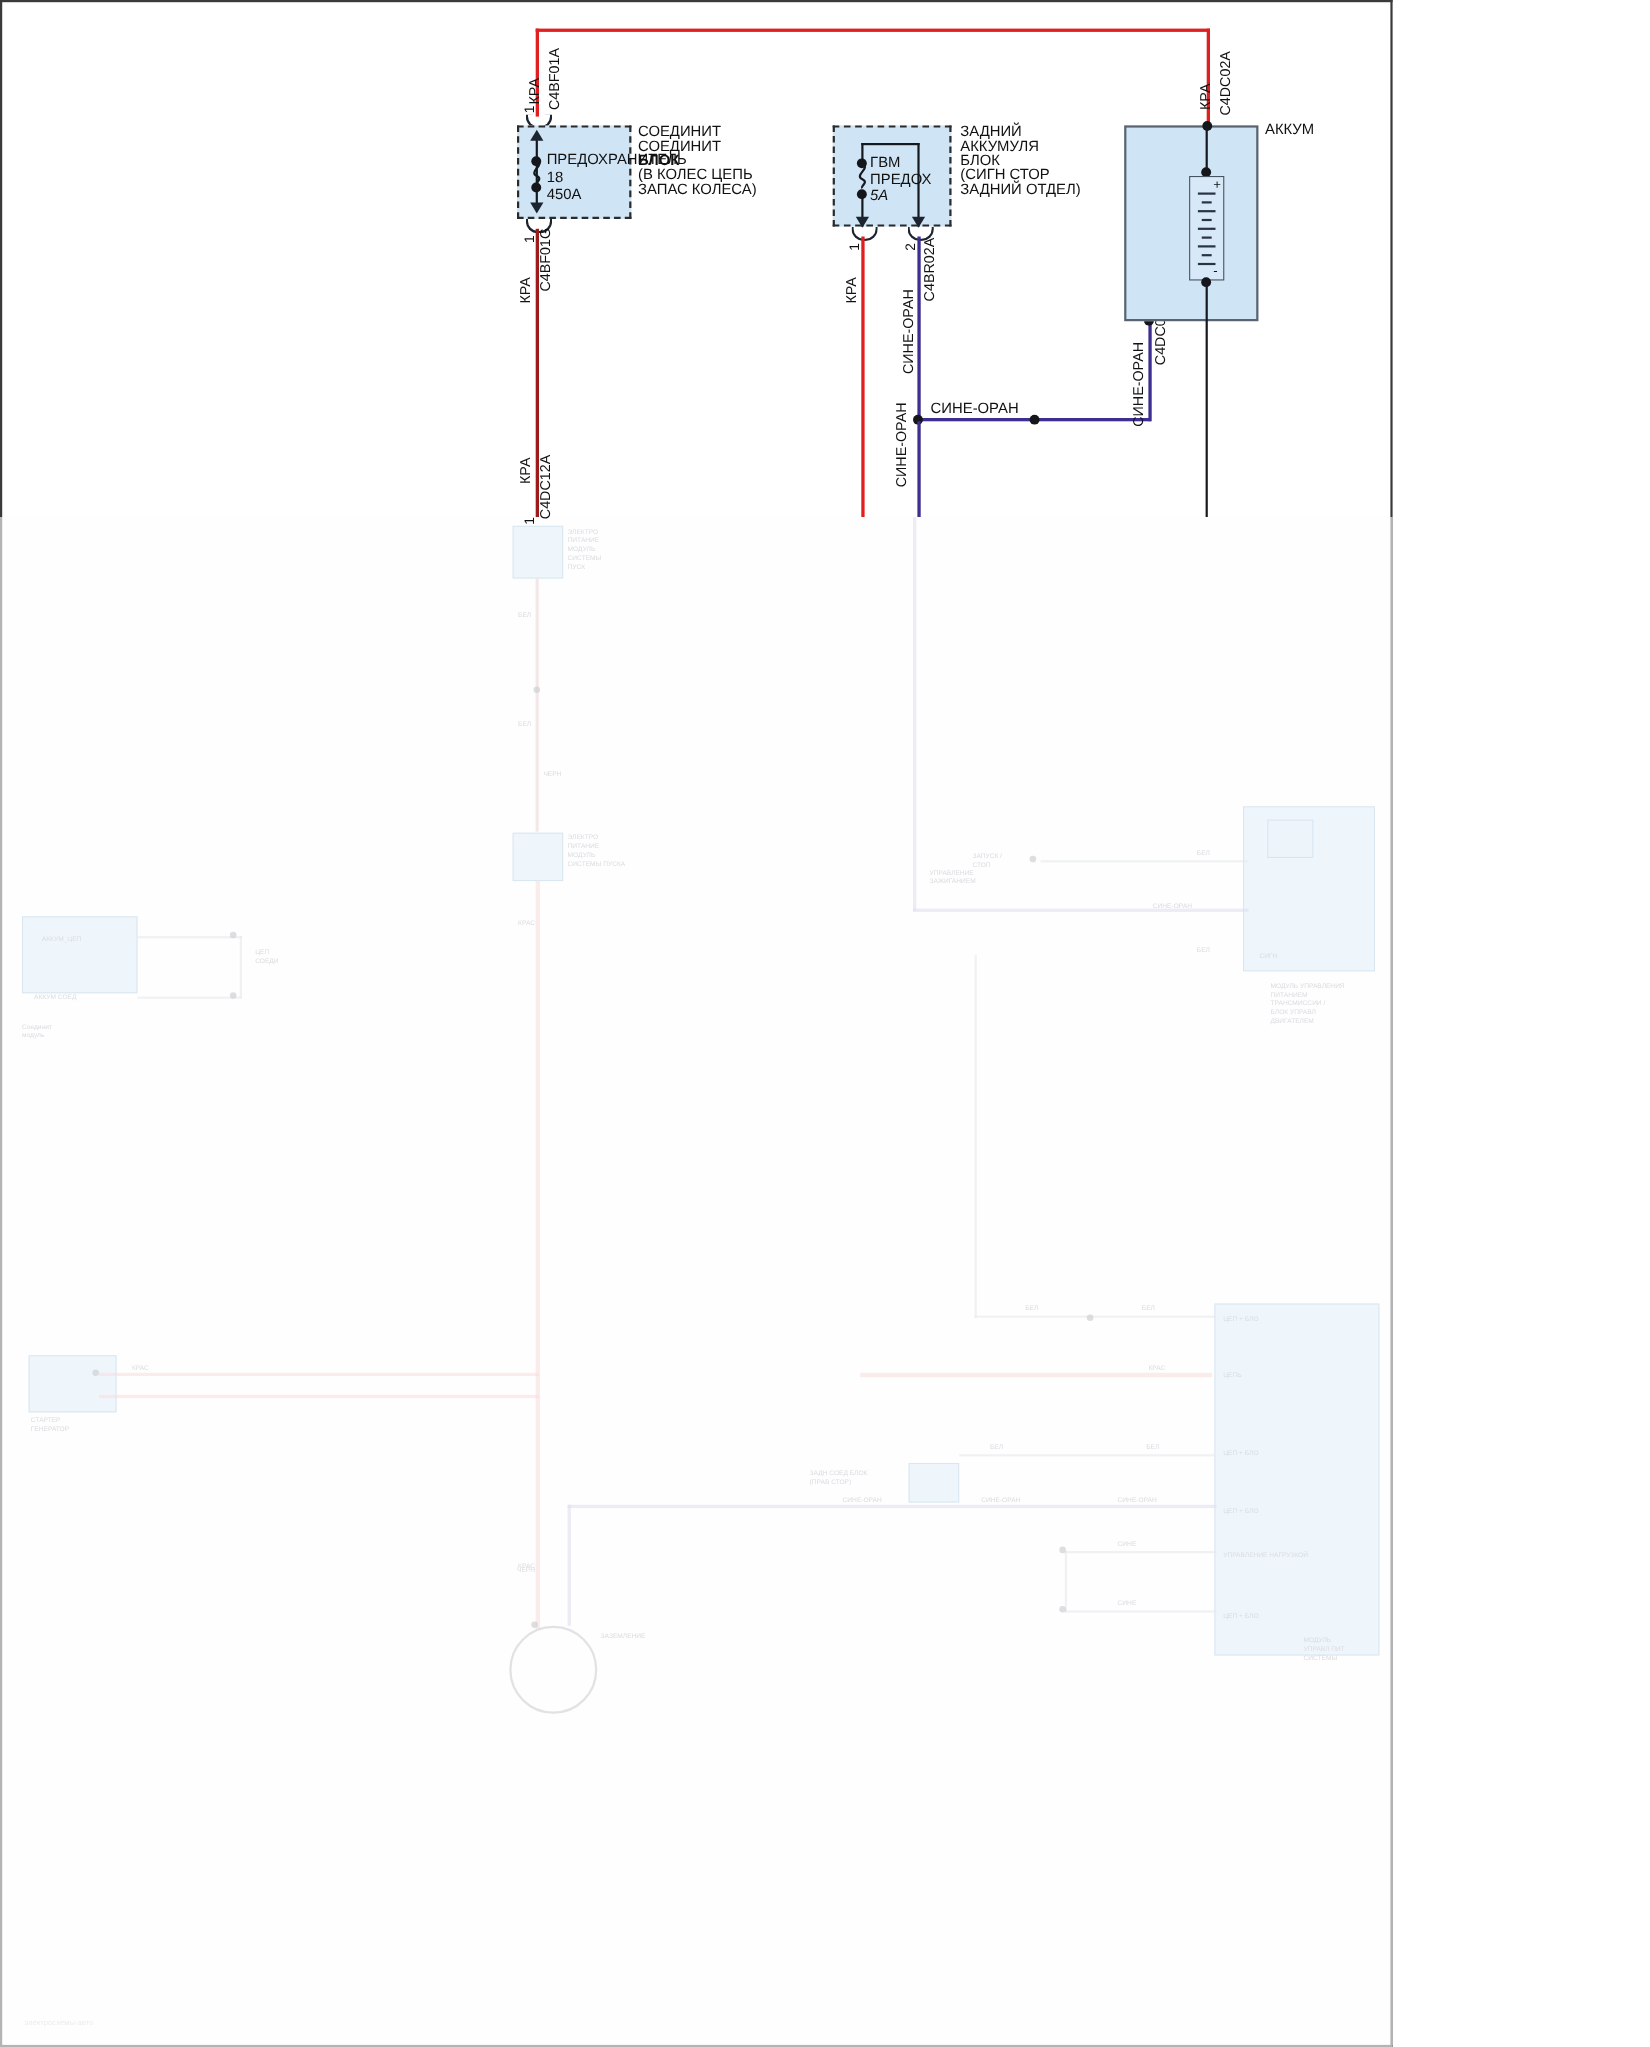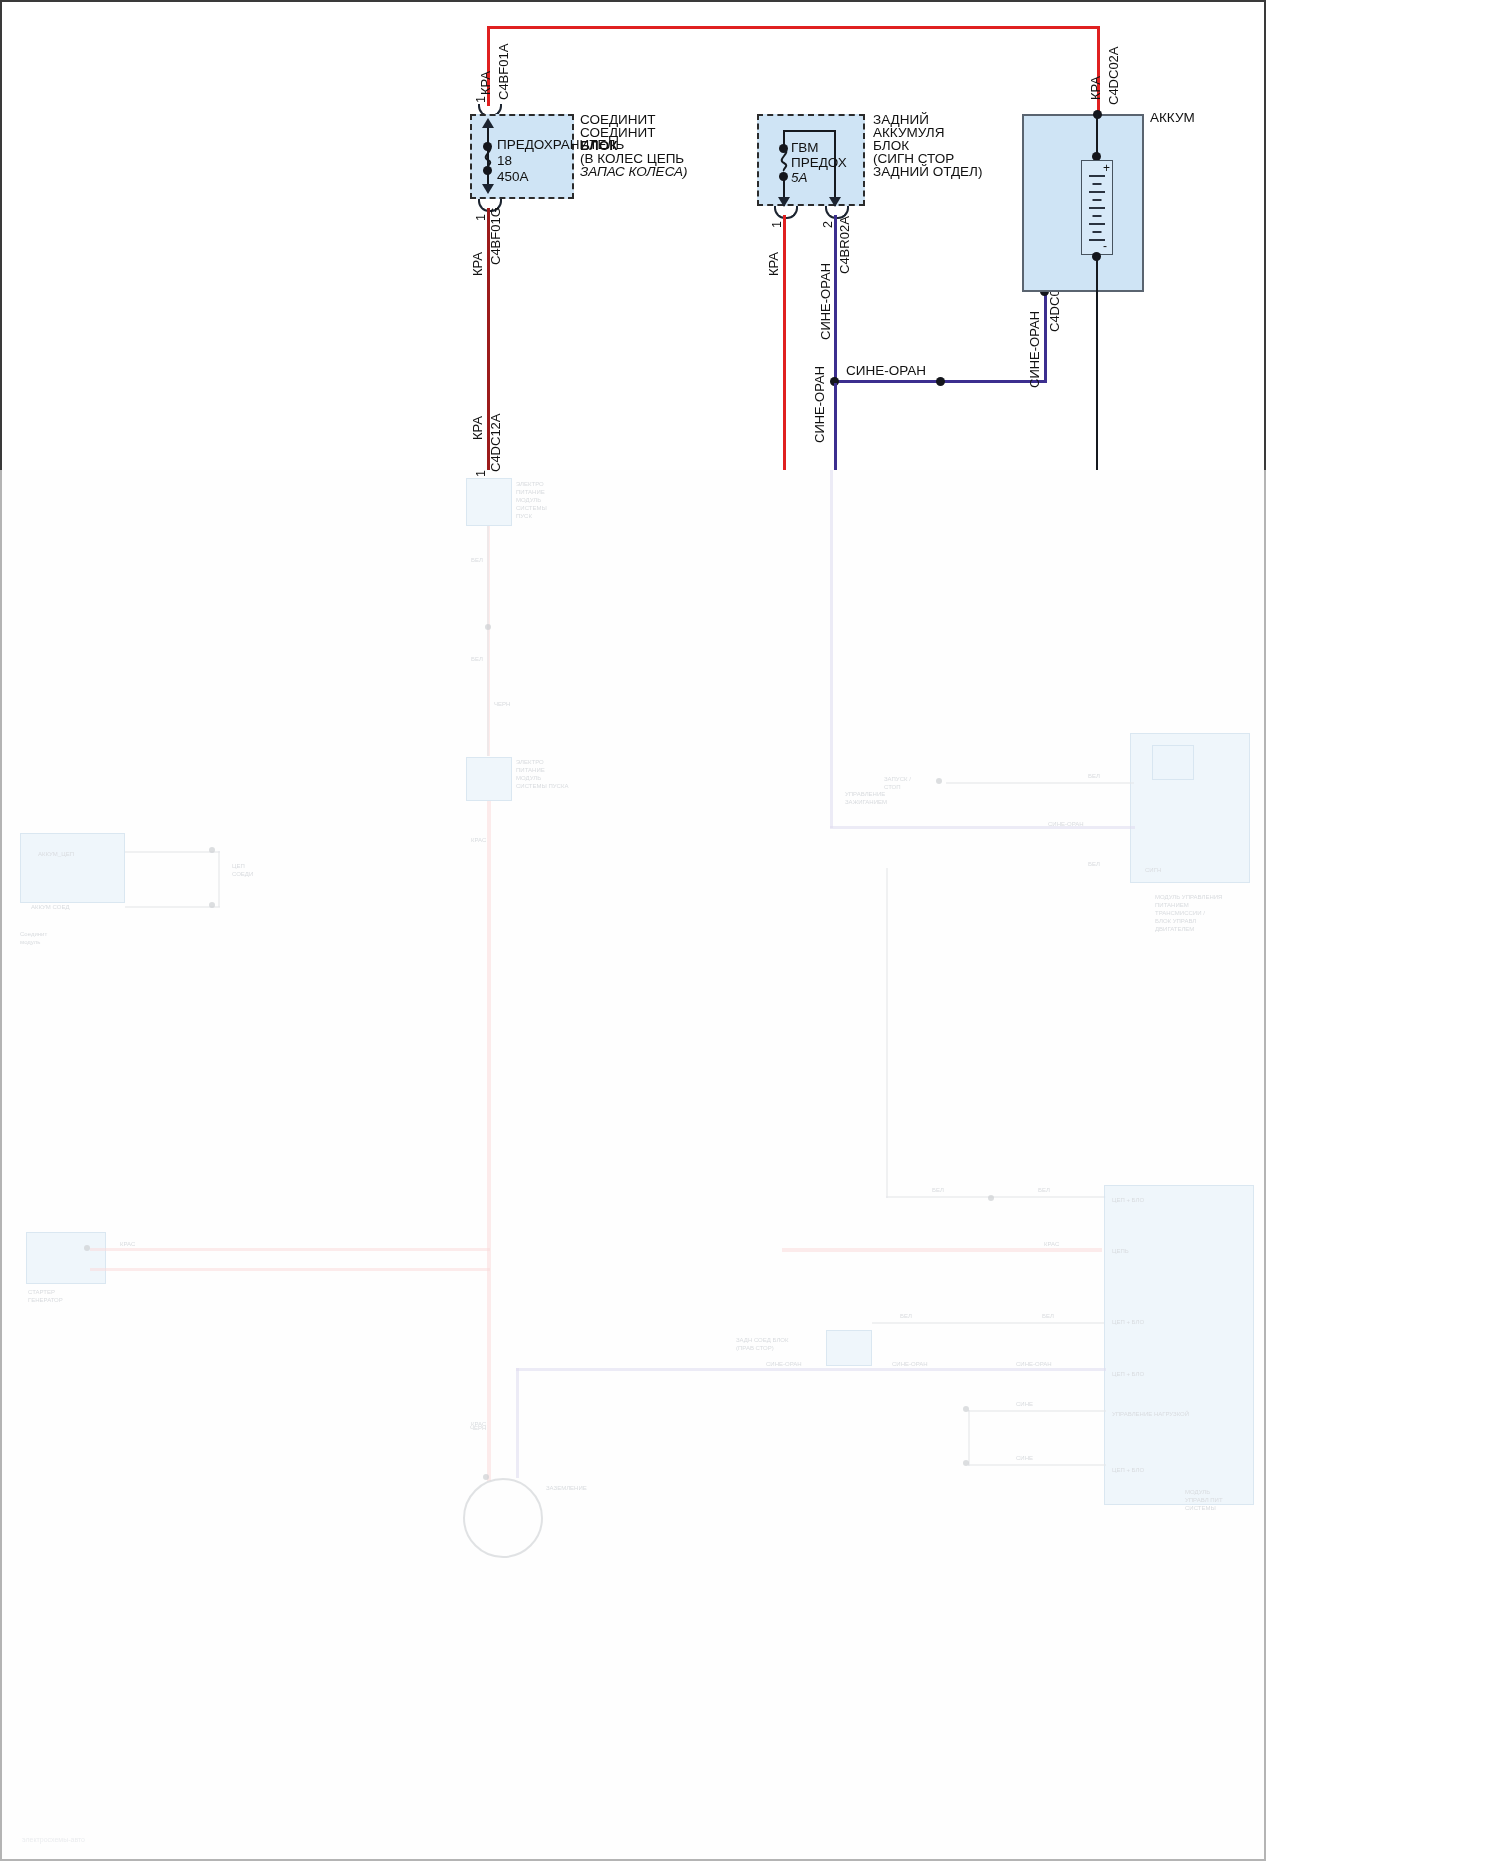--- a/index.html
+++ b/index.html
@@ -177,21 +177,21 @@
     <path d="M8 2 C16 6, 0 12, 8 16 C14 19, 6 22, 8 24" stroke="#15191f" stroke-width="2" fill="none"></path>
   </svg>
   <div class="lbl" style="left:497px;top:137px;">ПРЕДОХРАНИТЕЛЬ</div>
   <div class="lbl" style="left:497px;top:153px;">18</div>
   <div class="lbl" style="left:497px;top:169px;">450A</div>
 
   <div class="lbl" style="left:580px;top:112px;">СОЕДИНИТ</div>
   <div class="lbl" style="left:580px;top:125px;">СОЕДИНИТ</div>
   <div class="lbl b" style="left:580px;top:138px;">БЛОК</div>
   <div class="lbl" style="left:580px;top:151px;">(В КОЛЕС ЦЕПЬ</div>
-  <div class="lbl" style="left:580px;top:164px;font-style:italic;">ЗАПАС КОЛЕСА)</div>
+  <div class="lbl" style="left:580px;top:164px;">ЗАПАС КОЛЕСА)</div>
 
   <div class="cup" style="left:478px;top:199px;"></div>
   <div class="pin" style="left:474px;top:221px;">1</div>
   <div class="wire dkred v3" style="left:487px;top:208px;width:3px;height:262px;"></div>
   <div class="vlbl" style="left:471px;top:276px;">КРА</div>
   <div class="vlbl" style="left:489px;top:265px;">C4BF01G</div>
   <div class="vlbl" style="left:471px;top:440px;">КРА</div>
   <div class="vlbl" style="left:489px;top:472px;">C4DC12A</div>
   <div class="pin" style="left:474px;top:477px;">1</div>
 

